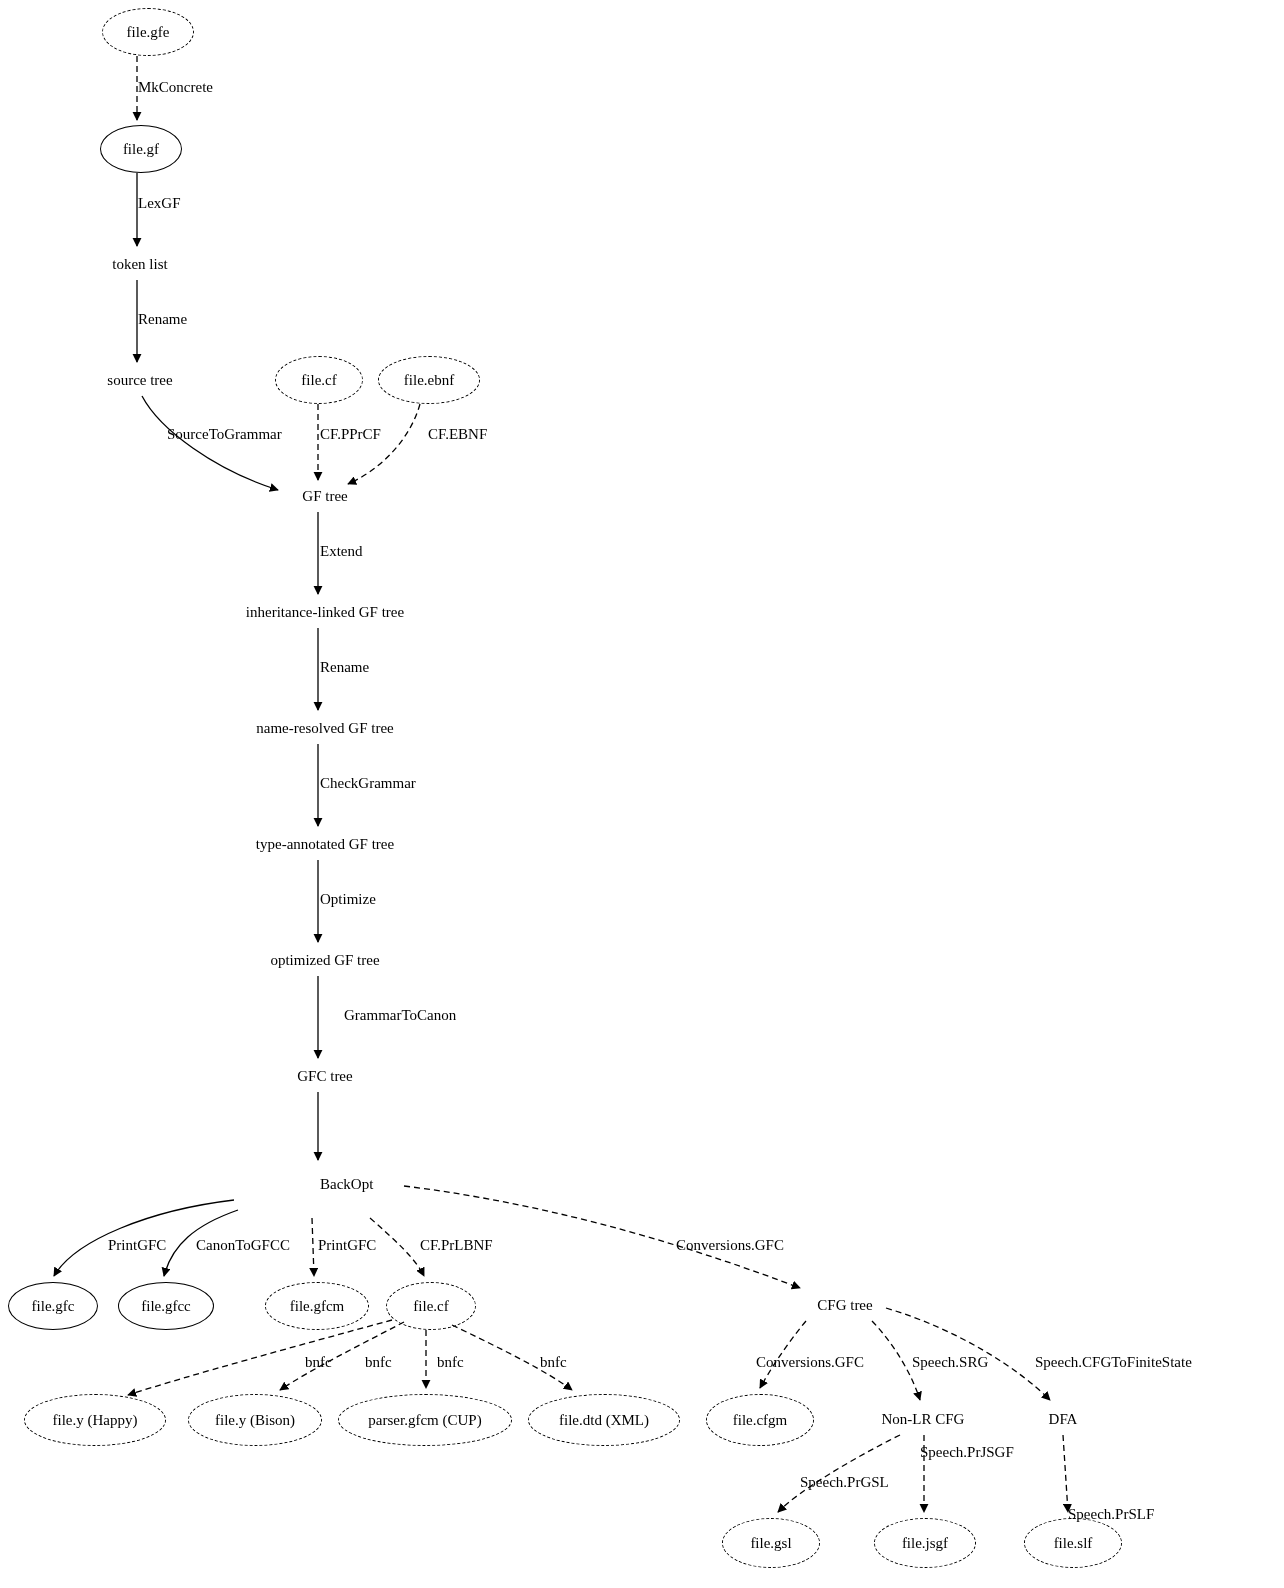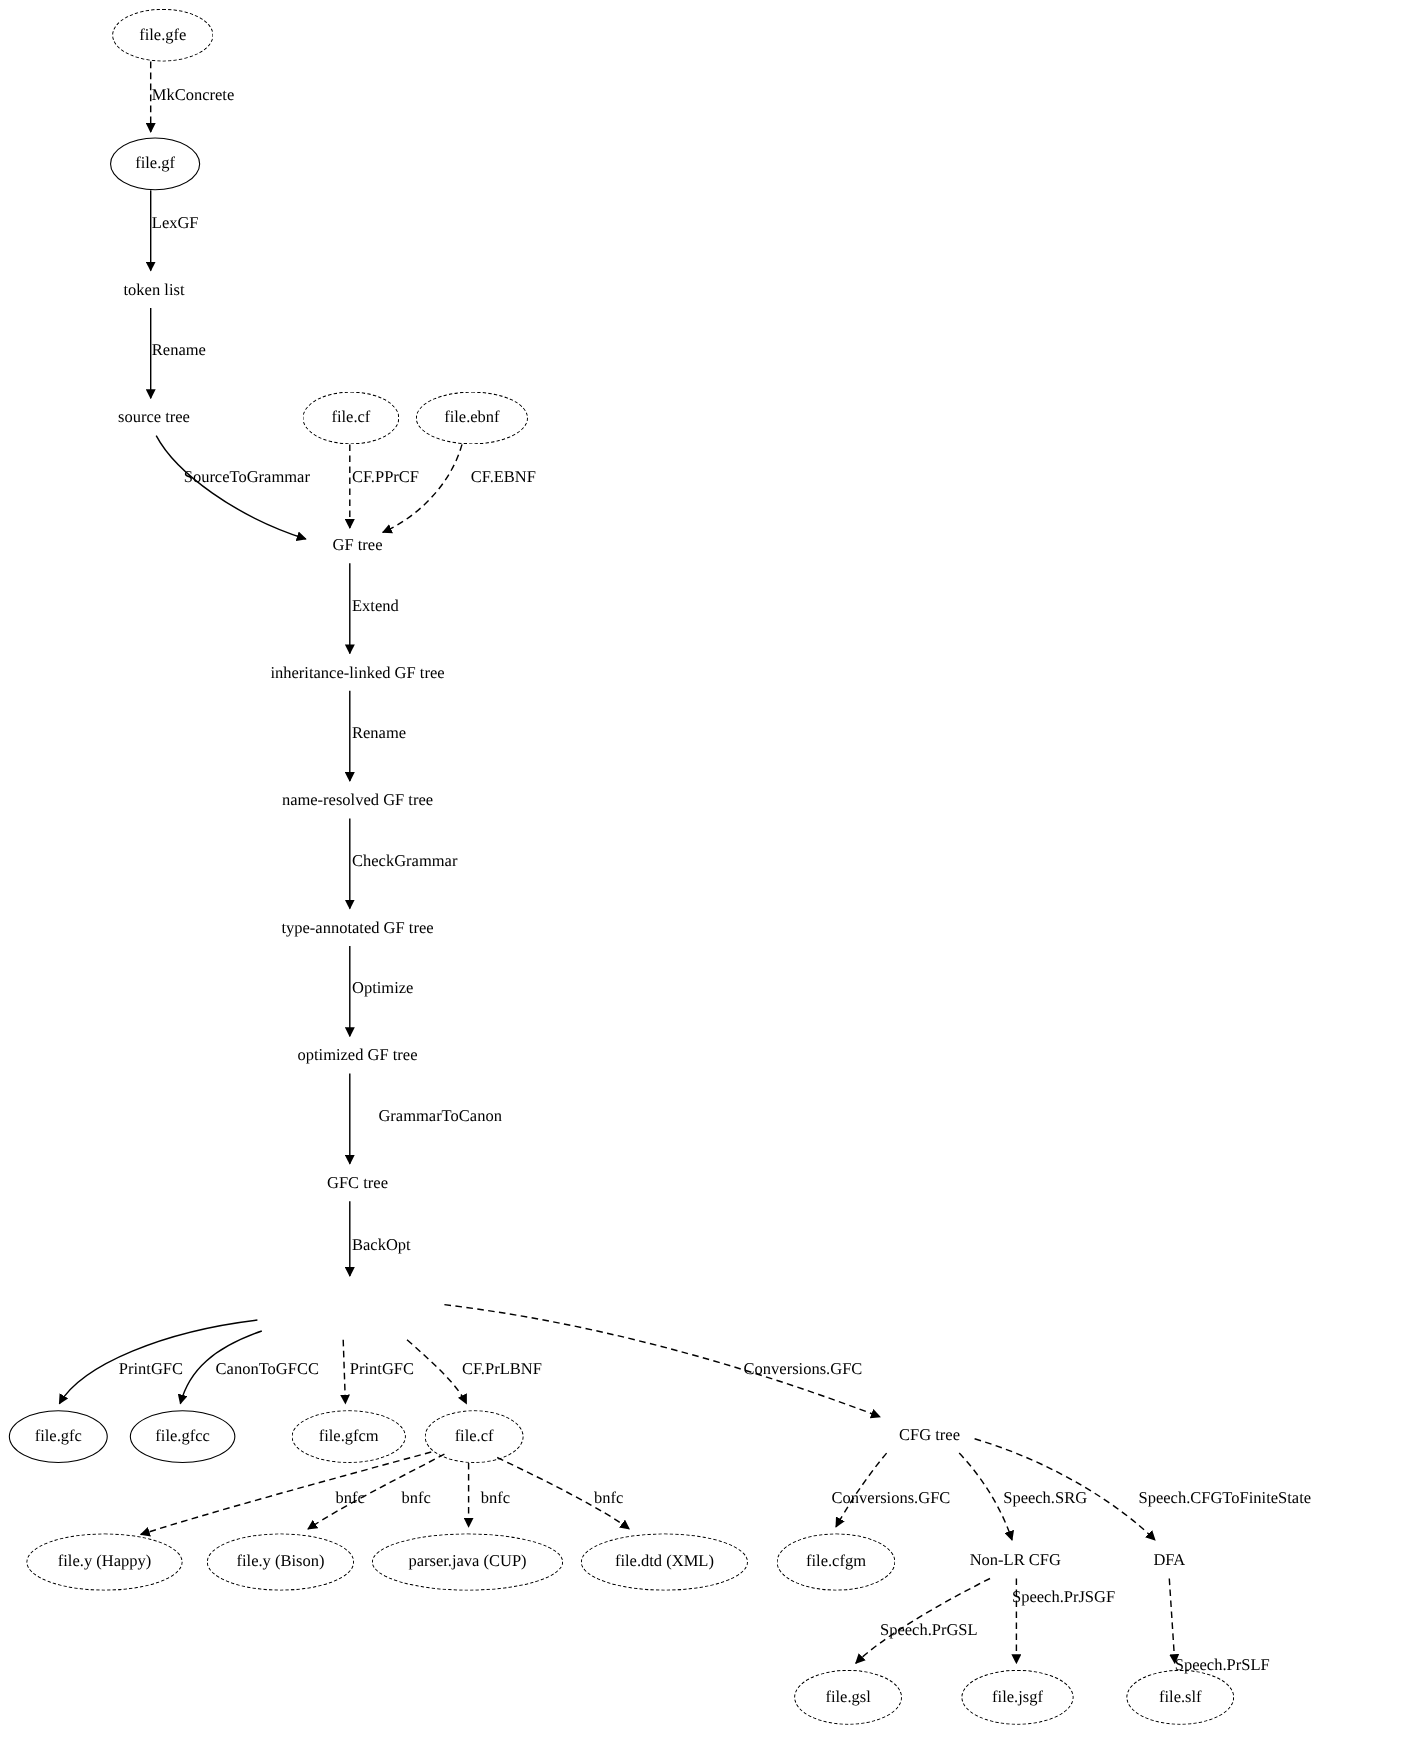--- a/index.html
+++ b/index.html
@@ -174,21 +174,21 @@
   <div class="node plain" style="left:800px;top:1293px;width:90px;height:24px;">
       <span>CFG tree</span>
     </div>
   <div class="node ellipse-dashed" style="left:24px;top:1394px;width:140px;height:50px;text-align:center;">
       <span>file.y (Happy)</span>
     </div>
   <div class="node ellipse-dashed" style="left:188px;top:1394px;width:132px;height:50px;">
       <span>file.y (Bison)</span>
     </div>
   <div class="node ellipse-dashed" style="left:338px;top:1394px;width:172px;height:50px;">
-      <span>parser.java (CUP)</span>
+      <span>parser.gfcm (CUP)</span>
     </div>
   <div class="node ellipse-dashed" style="left:528px;top:1394px;width:150px;height:50px;">
       <span>file.dtd (XML)</span>
     </div>
   <div class="node ellipse-dashed" style="left:706px;top:1394px;width:106px;height:50px;justify-content:center;">
       <span>file.cfgm</span>
     </div>
   <div class="node plain" style="left:862px;top:1407px;width:122px;height:24px;">
       <span>Non-LR CFG</span>
     </div>
@@ -209,21 +209,21 @@
   <div class="edge-label" style="left:138px;top:195px;">LexGF</div>
   <div class="edge-label" style="left:138px;top:311px;">Rename</div>
   <div class="edge-label" style="left:167px;top:426px;">SourceToGrammar</div>
   <div class="edge-label" style="left:320px;top:426px;">CF.PPrCF</div>
   <div class="edge-label" style="left:428px;top:426px;">CF.EBNF</div>
   <div class="edge-label" style="left:320px;top:543px;">Extend</div>
   <div class="edge-label" style="left:320px;top:659px;">Rename</div>
   <div class="edge-label" style="left:320px;top:775px;">CheckGrammar</div>
   <div class="edge-label" style="left:320px;top:891px;">Optimize</div>
   <div class="edge-label" style="left:320px;top:1007px;padding-left:24px;">GrammarToCanon</div>
-  <div class="edge-label" style="left:320px;top:1124px;">BackOpt</div>
+  <div class="edge-label" style="left:320px;top:1176px;">BackOpt</div>
   <div class="edge-label" style="left:108px;top:1237px;">PrintGFC</div>
   <div class="edge-label" style="left:196px;top:1237px;">CanonToGFCC</div>
   <div class="edge-label" style="left:318px;top:1237px;">PrintGFC</div>
   <div class="edge-label" style="left:420px;top:1237px;">CF.PrLBNF</div>
   <div class="edge-label" style="left:676px;top:1237px;">Conversions.GFC</div>
   <div class="edge-label" style="left:305px;top:1354px;">bnfc</div>
   <div class="edge-label" style="left:365px;top:1354px;">bnfc</div>
   <div class="edge-label" style="left:437px;top:1354px;">bnfc</div>
   <div class="edge-label" style="left:540px;top:1354px;">bnfc</div>
   <div class="edge-label" style="left:756px;top:1354px;">Conversions.GFC</div>

